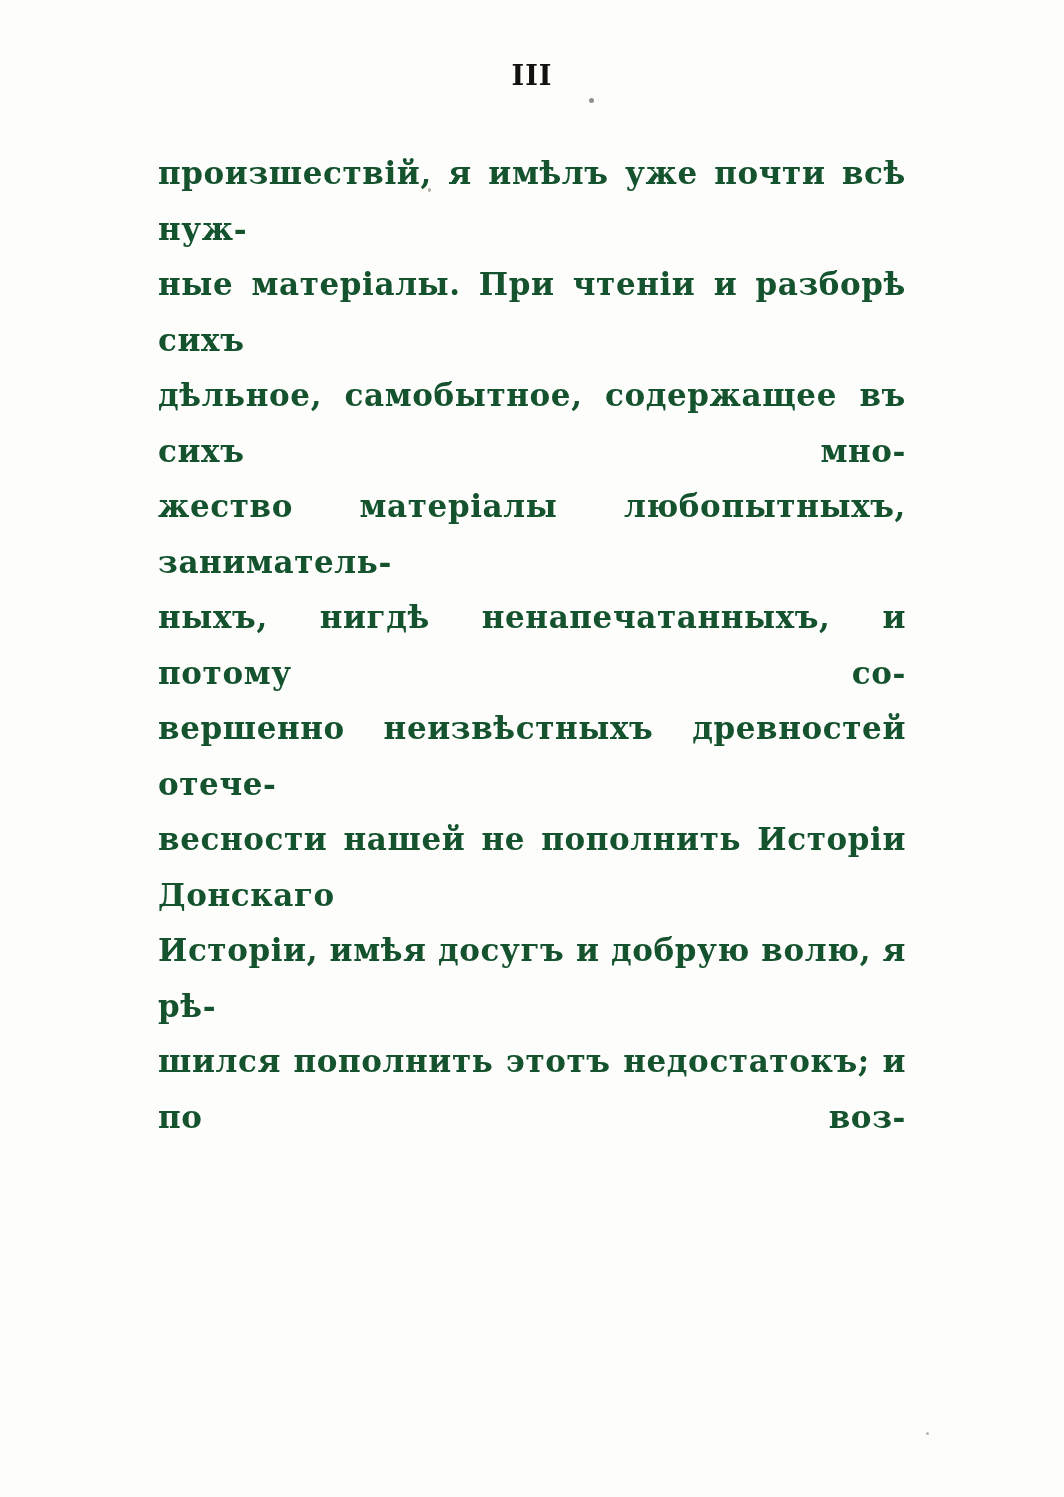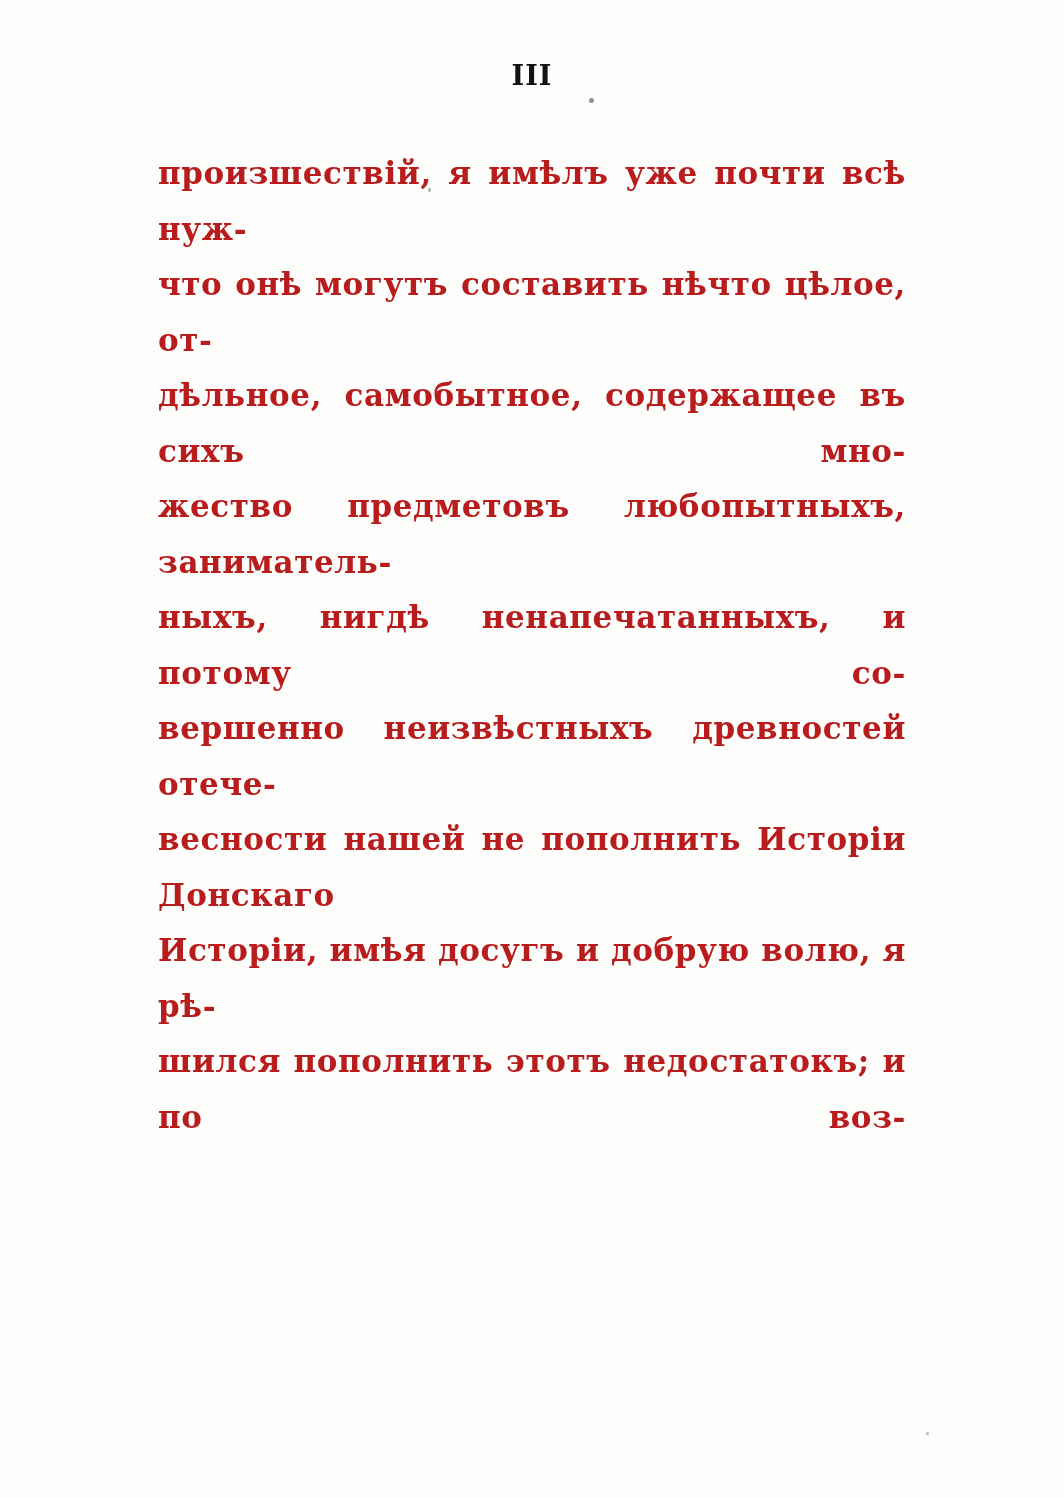--- a/index.html
+++ b/index.html
@@ -34,21 +34,21 @@
     width: 748px;
   }
   .line {
     font-size: 31px;
     font-weight: 700;
     line-height: 55.5px;
     letter-spacing: 0.6px;
     text-align: justify;
     text-align-last: justify;
     white-space: normal;
-    color: #b91c1c;
+    color: #14532d;
   }
   .speck {
     position: absolute;
     background: #3a362e;
     border-radius: 50%;
     opacity: 0.55;
   }
   .speck.s1 { left: 589px; top: 98px;  width: 5px; height: 5px; }
   .speck.s2 { left: 428px; top: 188px; width: 3px; height: 4px; opacity: 0.4; }
   .speck.s3 { left: 926px; top: 1432px; width: 3px; height: 3px; opacity: 0.35; }
@@ -59,23 +59,23 @@
 <div class="page">
 
   <div class="page-number">III</div>
 
   <div class="speck s1"></div>
   <div class="speck s2"></div>
   <div class="speck s3"></div>
 
   <div class="text-block">
     <div class="line">произшествій, я имѣлъ уже почти всѣ нуж-</div>
-    <div class="line">что онѣ могутъ составить нѣчто цѣлое, от-</div>
+    <div class="line">ные матеріалы. При чтеніи и разборѣ сихъ</div>
     <div class="line">дѣльное, самобытное, содержащее въ сихъ мно-</div>
-    <div class="line">жество предметовъ любопытныхъ, заниматель-</div>
+    <div class="line">жество матеріалы любопытныхъ, заниматель-</div>
     <div class="line">ныхъ, нигдѣ ненапечатанныхъ, и потому со-</div>
     <div class="line">вершенно неизвѣстныхъ древностей отече-</div>
     <div class="line">весности нашей не пополнить Исторіи Донскаго</div>
     <div class="line">Исторіи, имѣя досугъ и добрую волю, я рѣ-</div>
     <div class="line">шился пополнить этотъ недостатокъ; и по воз-</div>
 
   </div>
 
 </div>
 

